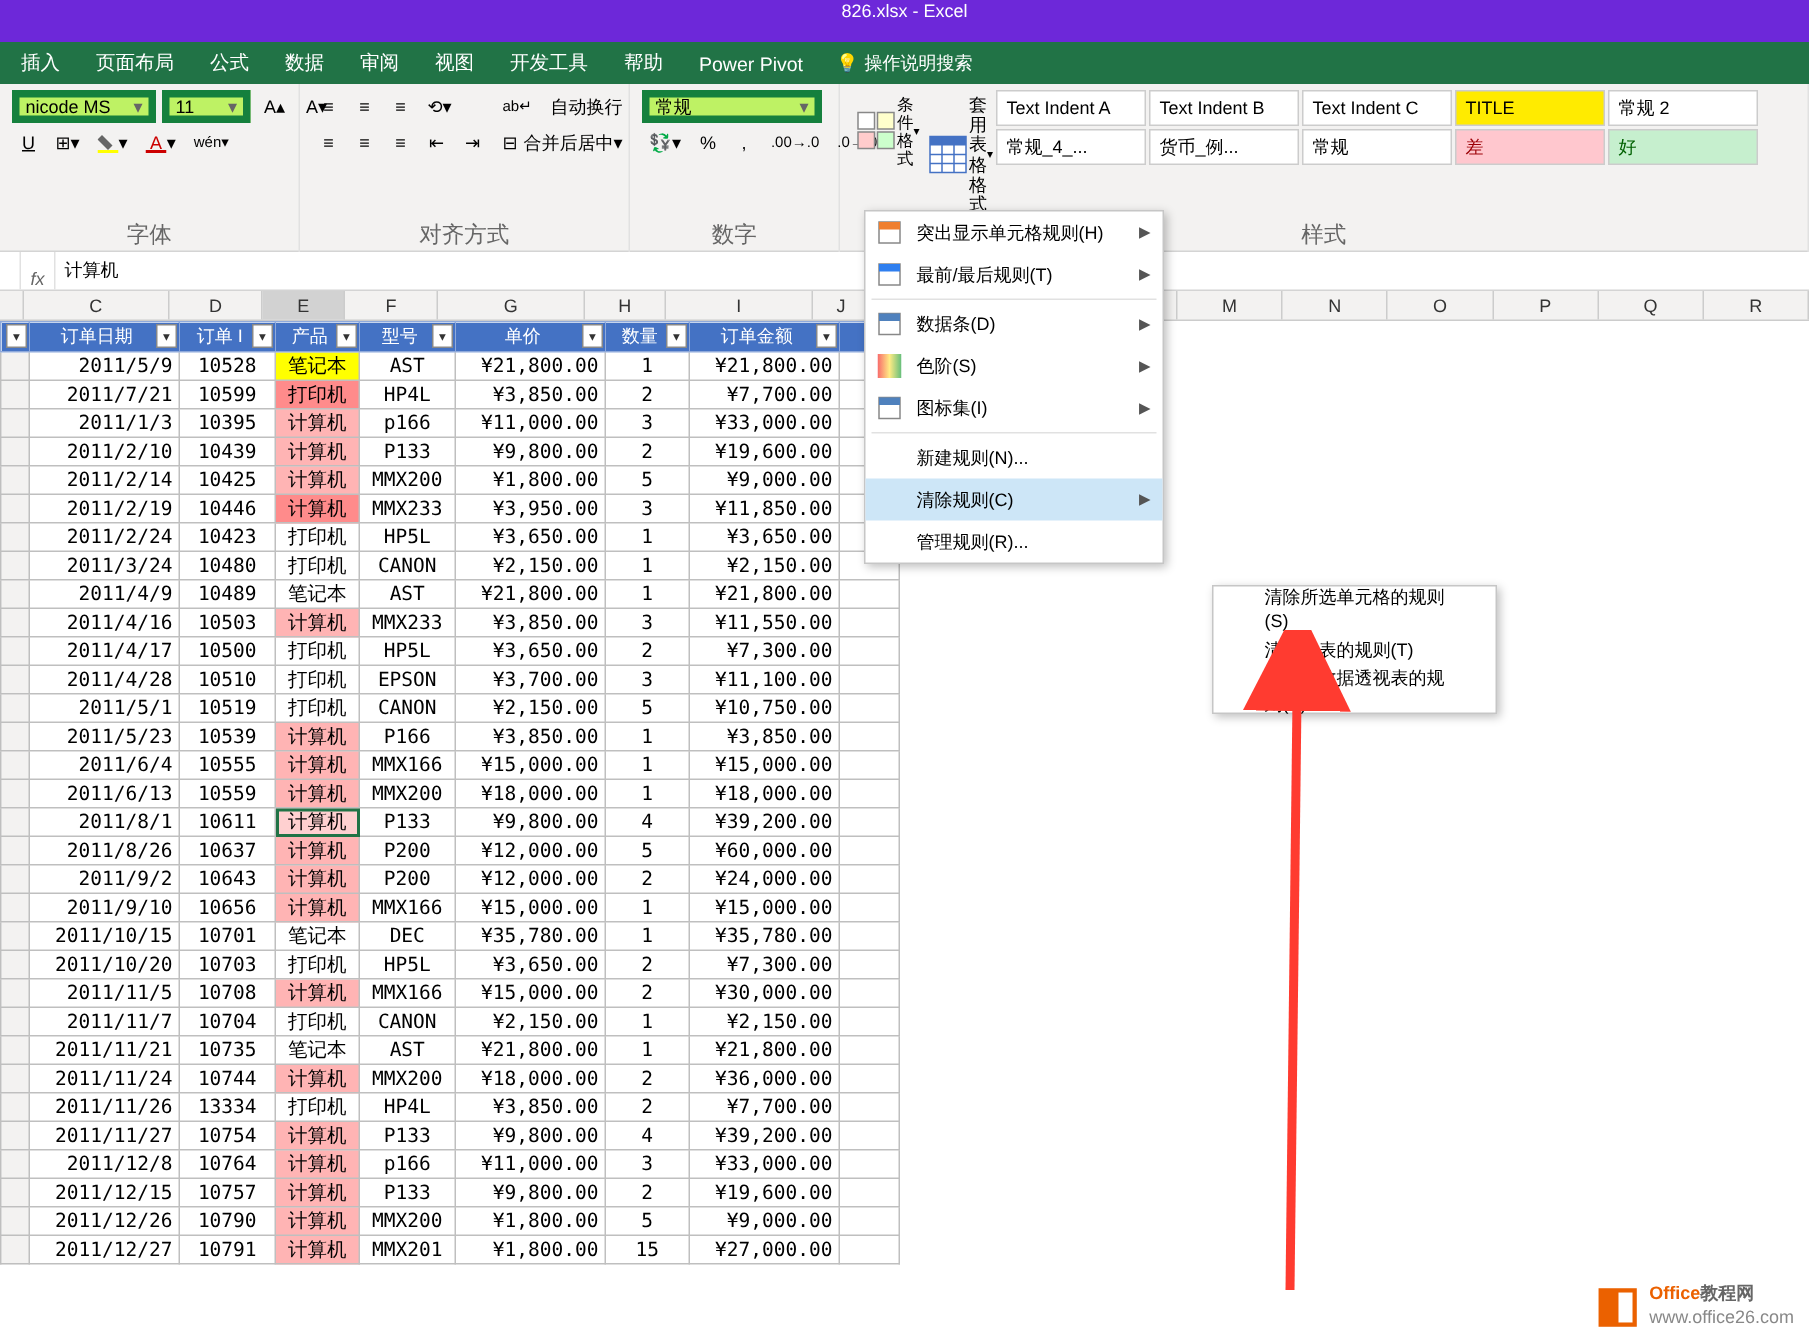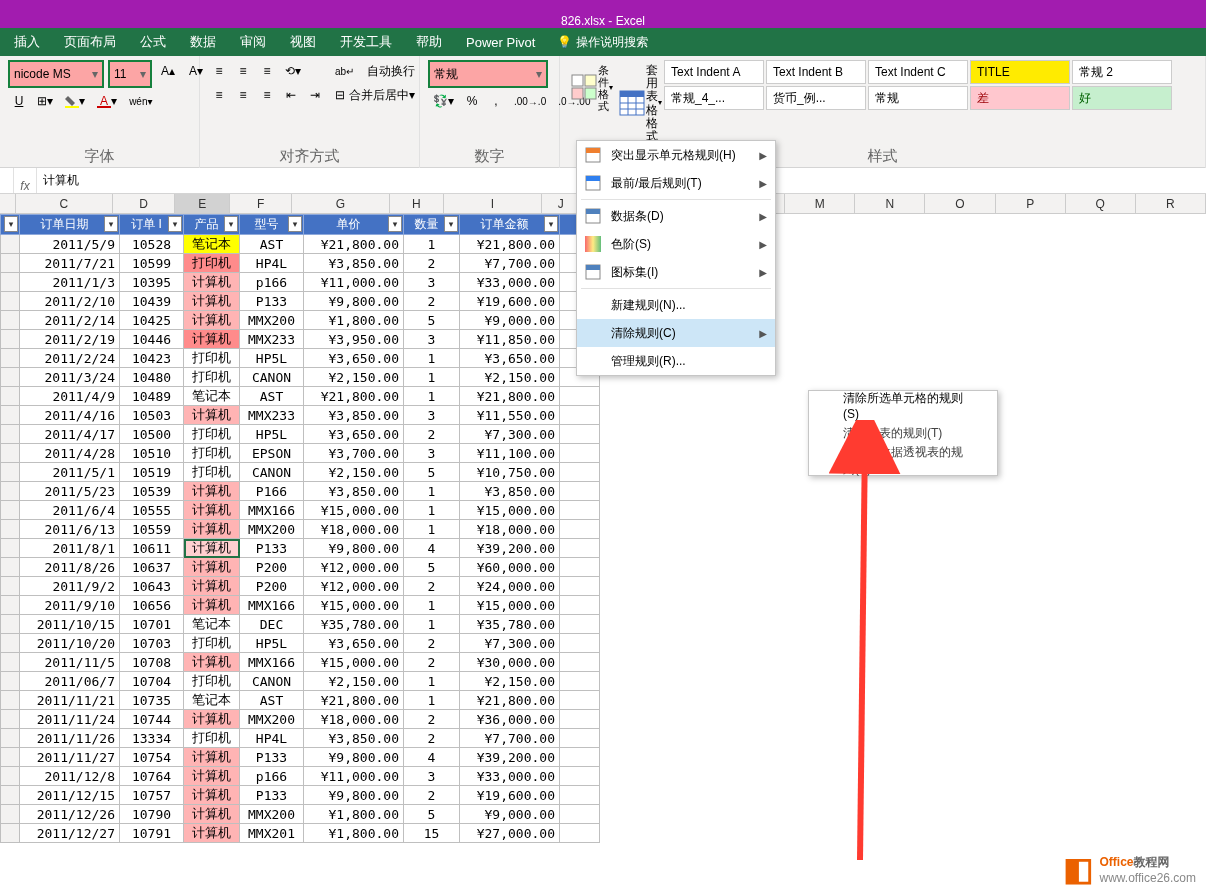--- a/index.html
+++ b/index.html
@@ -1,24 +1,24 @@
 <!DOCTYPE html>
 <html><head>
 <meta charset="utf-8">
 <style>
 *{margin:0;padding:0;box-sizing:border-box;font-family:"Microsoft YaHei",SimSun,Arial,sans-serif;font-size:12px}
 body{background:#fff;overflow:hidden;width:1206px;height:896px;position:relative}
-.titlebar{background:#a21caf;color:#fff;height:28px;display:flex;align-items:flex-end;justify-content:center;font-size:12px}
+.titlebar{background:#6d28d9;color:#fff;height:28px;display:flex;align-items:flex-start;justify-content:center;font-size:12px}
 .tabs{background:#217346;height:28px;display:flex;align-items:center;padding-left:4px;gap:4px}
 .tab{color:#fff;padding:4px 10px;font-size:13px;cursor:pointer}
 .ribbon{background:#f3f2f1;border-bottom:1px solid #d4d4d4;height:112px;display:flex}
 .group{border-right:1px solid #e1e1e1;padding:4px 8px 2px 8px;display:flex;flex-direction:column;height:112px}
 .group-body{flex:1;display:flex;align-items:flex-start;gap:4px}
 .group-label{text-align:center;color:#666;font-size:15px;padding-top:2px}
-.combo{background:#fca5a5;border:2px solid #15803d;height:22px;display:flex;align-items:center;padding:12px 4px;font-size:12px}
+.combo{background:#bef264;border:5px solid #15803d;height:22px;display:flex;align-items:center;padding:0 4px;font-size:12px}
 .combo .dd{margin-left:auto;color:#666}
 .btn{border:1px solid transparent;padding:2px 4px;display:inline-flex;align-items:center;justify-content:center;min-width:22px;height:22px;cursor:pointer}
 .stylesbox{display:flex;flex-direction:column;gap:2px}
 .stylerow{display:flex;gap:2px}
 .stylecell{width:100px;height:24px;border:1px solid #ccc;display:flex;align-items:center;padding:0 6px;font-size:12px;background:#fff}
 .sc-title{background:#ffeb00}
 .sc-diff{background:#ffc7ce;color:#9c0006}
 .sc-good{background:#c6efce;color:#006100}
 .fbar{height:26px;border-bottom:1px solid #d4d4d4;display:flex;align-items:flex-end}
 .fx{width:22px;text-align:center;color:#666;font-style:italic}
@@ -32,21 +32,21 @@
 table.data td{border:1px solid #bfbfbf;height:19px;font-family:SimSun,monospace;font-size:13px;padding:0 4px}
 .tr{text-align:right}.tc{text-align:center}
 .hl-y{background:#ffff00}
 .hl-r1{background:#ff8b8b}
 .hl-r2{background:#ffb4b4}
 .hl-r3{background:#ffd0d0}
 .sel{outline:2px solid #217346;outline-offset:-2px}
 .menu{position:absolute;background:#fff;border:1px solid #c6c6c6;box-shadow:2px 2px 6px rgba(0,0,0,0.25);font-size:12px;z-index:100}
 .menu-item{height:28px;display:flex;align-items:center;padding:0 30px 0 34px;position:relative;cursor:pointer}
 .menu-item.hov{background:#cde6f7}
-.menu-item.dis{color:#404040;cursor:default}
+.menu-item.dis{color:#000000;cursor:default}
 .menu-item .ic{position:absolute;left:6px;width:20px;height:20px;display:flex;align-items:center;justify-content:center}
 .menu-item .arr{position:absolute;right:8px;color:#555;font-size:10px}
 .menu-sep{height:1px;background:#e1e1e1;margin:2px 4px}
 .watermark{position:absolute;right:10px;bottom:8px;display:flex;align-items:center;gap:6px;font-size:20px;font-weight:bold}
 .watermark .o{color:#eb6100;font-size:32px}
 .watermark .t1{color:#eb6100}
 .watermark .t2{color:#666}
 .watermark .url{color:#888;font-size:12px;font-weight:normal}
 .arrow{position:absolute;z-index:200;pointer-events:none}
 .bigbtn{display:flex;flex-direction:row;align-items:center;width:44px;cursor:pointer;padding:2px}
@@ -79,21 +79,21 @@
   </div>
 
 <div class="ribbon">
   <div class="group" style="width:200px">
     <div class="group-body" style="flex-direction:column;gap:2px">
       <div style="display:flex;gap:4px">
         <div class="combo" style="width:96px">
             <span>nicode MS</span>
             <span class="dd">▾</span>
           </div>
-        <div class="combo" style="width:44px">
+        <div class="combo" style="width:59px">
             <span>11</span>
             <span class="dd">▾</span>
           </div>
         <span class="btn">A▴</span>
         <span class="btn">A▾</span>
       </div>
       <div style="display:flex;gap:2px">
         <span class="btn" style="text-decoration:underline">U</span>
         <span class="btn">⊞▾</span>
         <span class="btn"><svg width="14" height="14">
@@ -507,21 +507,21 @@
           <td class="tc">10708</td>
           <td class="tc hl-r2">计算机</td>
           <td class="tc">MMX166</td>
           <td class="tr">¥15,000.00</td>
           <td class="tc">2</td>
           <td class="tr">¥30,000.00</td>
           <td></td>
         </tr>
         <tr>
           <td style="background: rgb(243, 242, 241);"></td>
-          <td class="tr">2011/06/7</td>
+          <td class="tr">2011/11/7</td>
           <td class="tc">10704</td>
           <td class="tc">打印机</td>
           <td class="tc">CANON</td>
           <td class="tr">¥2,150.00</td>
           <td class="tc">1</td>
           <td class="tr">¥2,150.00</td>
           <td></td>
         </tr>
         <tr>
           <td style="background: rgb(243, 242, 241);"></td>

